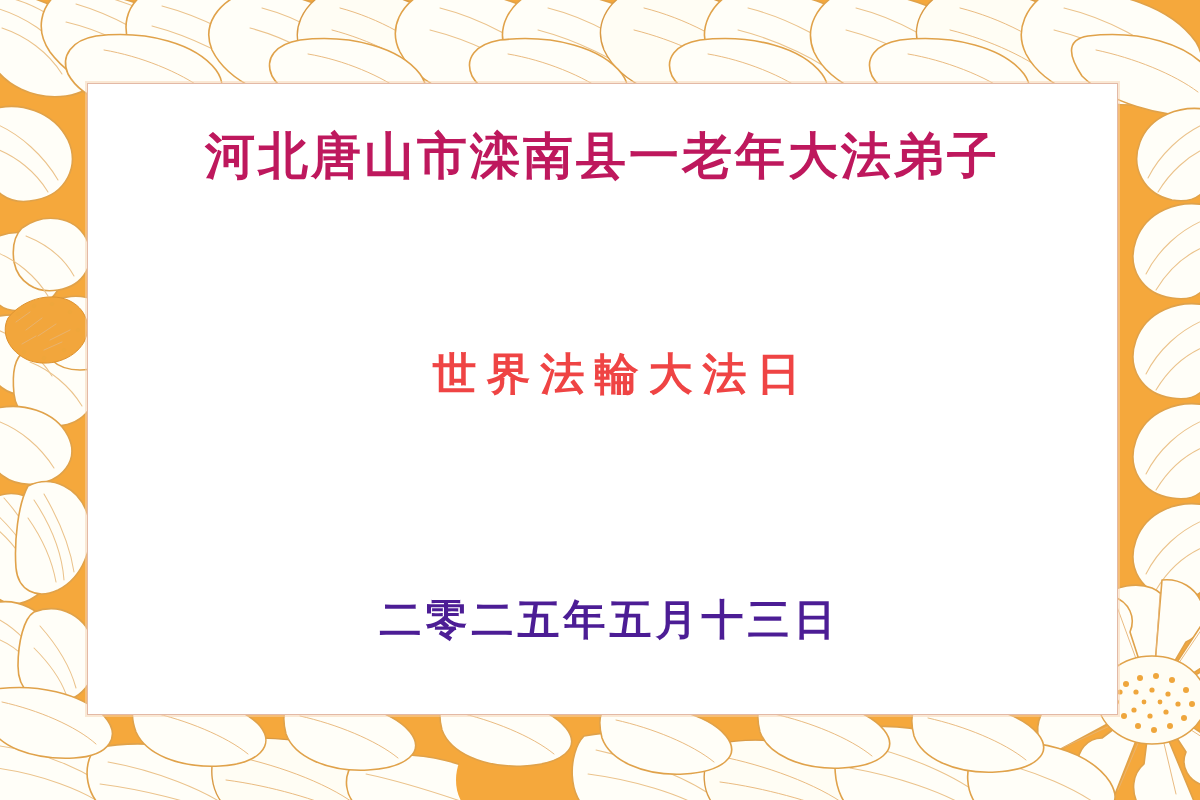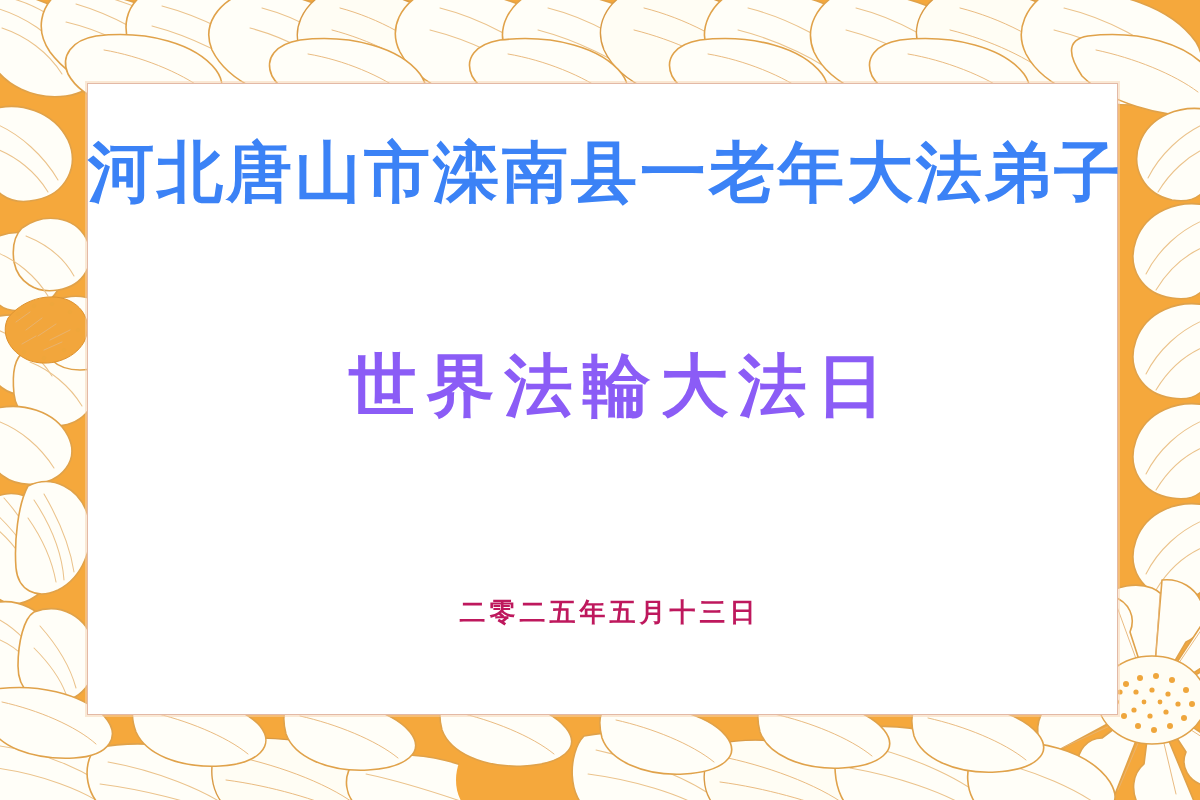--- a/index.html
+++ b/index.html
@@ -60,55 +60,55 @@
     font-weight: bold;
     white-space: nowrap;
     text-align: center;
     line-height: 1;
   }
 
   #headline {
     position: absolute;
     left: 0;
     right: 0;
-    top: 56px;
-    font-size: 66px;
+    top: 47px;
+    font-size: 50px;
     letter-spacing: 3px;
-    color: #3b82f6;
+    color: #be185d;
   }
 
   #salutation {
     position: absolute;
     left: 0;
     right: 0;
     top: 168px;
     font-size: 54px;
     letter-spacing: 8px;
     color: #2B7A33;
   }
 
   #occasion {
     position: absolute;
     left: 0;
     right: 0;
     top: 268px;
-    font-size: 68px;
+    font-size: 44px;
     letter-spacing: 10px;
-    color: #8b5cf6;
+    color: #ef4444;
     padding-left: 38px;
   }
 
   #date-line {
     position: absolute;
     left: 14px;
     right: 0;
     top: 515px;
-    font-size: 26px;
+    font-size: 42px;
     letter-spacing: 4px;
-    color: #be185d;
+    color: #4c1d95;
     font-weight: bold;
   }
 </style>
 </head>
 <body>
 
 <div id="card-root">
 
   <div id="floral-border">
     <svg viewBox="0 0 1200 800" xmlns="http://www.w3.org/2000/svg" aria-hidden="true">

